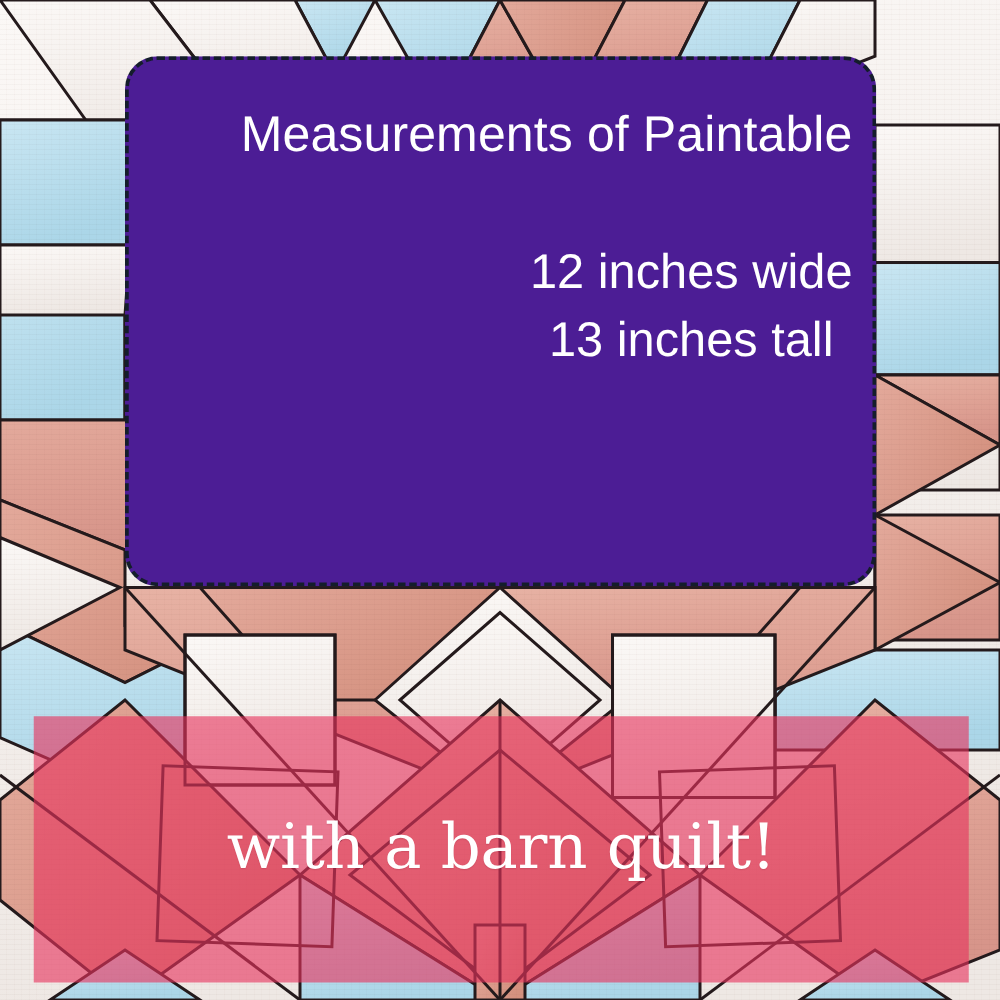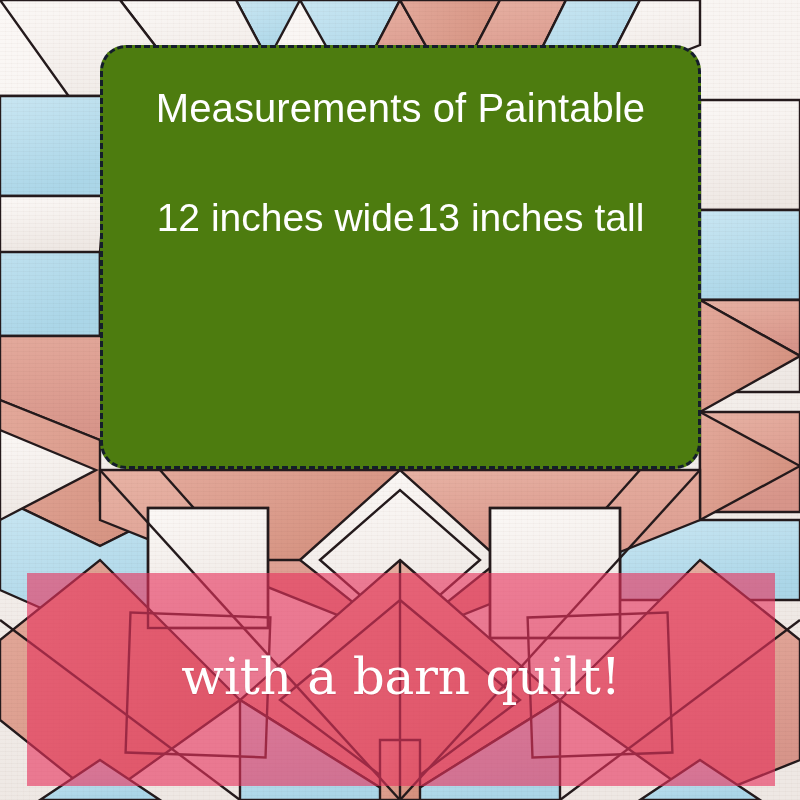--- a/index.html
+++ b/index.html
@@ -46,41 +46,41 @@
       );
     mix-blend-mode:multiply;
     opacity:.85;
   }
 
   
   #measure-card {
     position:absolute;
     left:100px; top:45px;
     width:601px; height:424px;
-    background:#4d7c0f;
+    background:#4c1d95;
     border:3px dashed #141d2b;
     border-radius:26px;
     display:flex;
     flex-direction:column;
-    align-items:center;
-    padding:34px 30px 20px 30px;
+    align-items:flex-end;
+    padding:34px 16px 20px 30px;
   }
   #measure-title {
     color:#ffffff;
     font-size:40px;
     line-height:1.32;
     text-align:center;
     font-weight:400;
     letter-spacing:.1px;
     max-width:520px;
   }
   #measure-list {
     margin-top:56px;
     display:flex;
-    flex-direction:row;
+    flex-direction:column;
     align-items:center;
     gap:2px;
   }
   .measure-line {
     color:#ffffff;
     font-size:39px;
     line-height:1.36;
     text-align:center;
     font-weight:400;
     white-space:nowrap;

